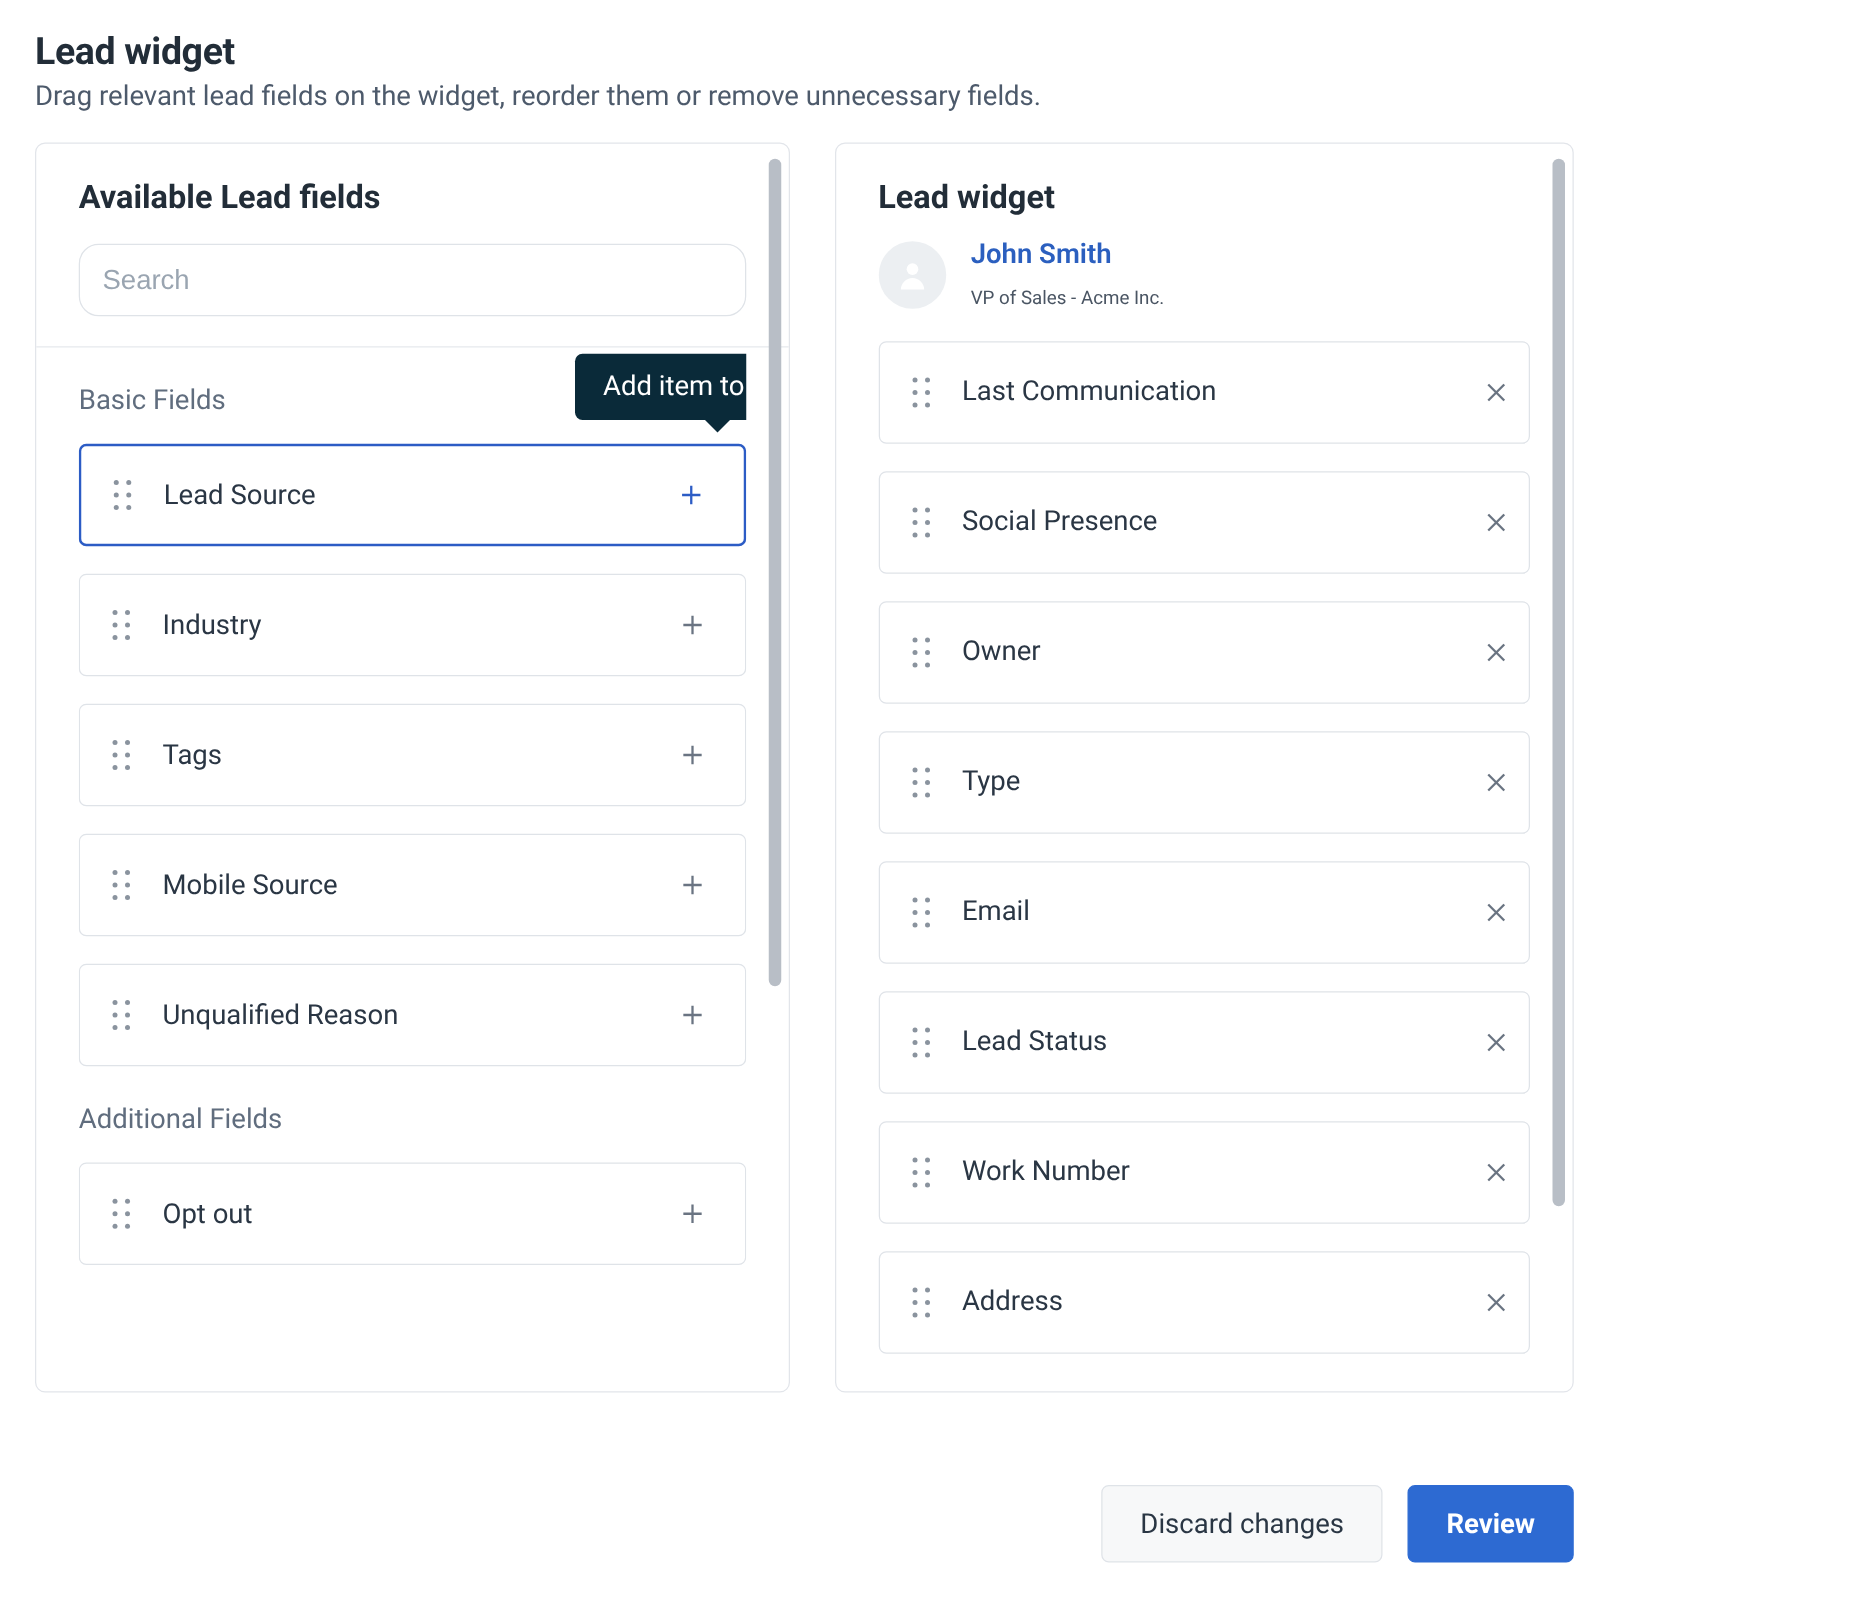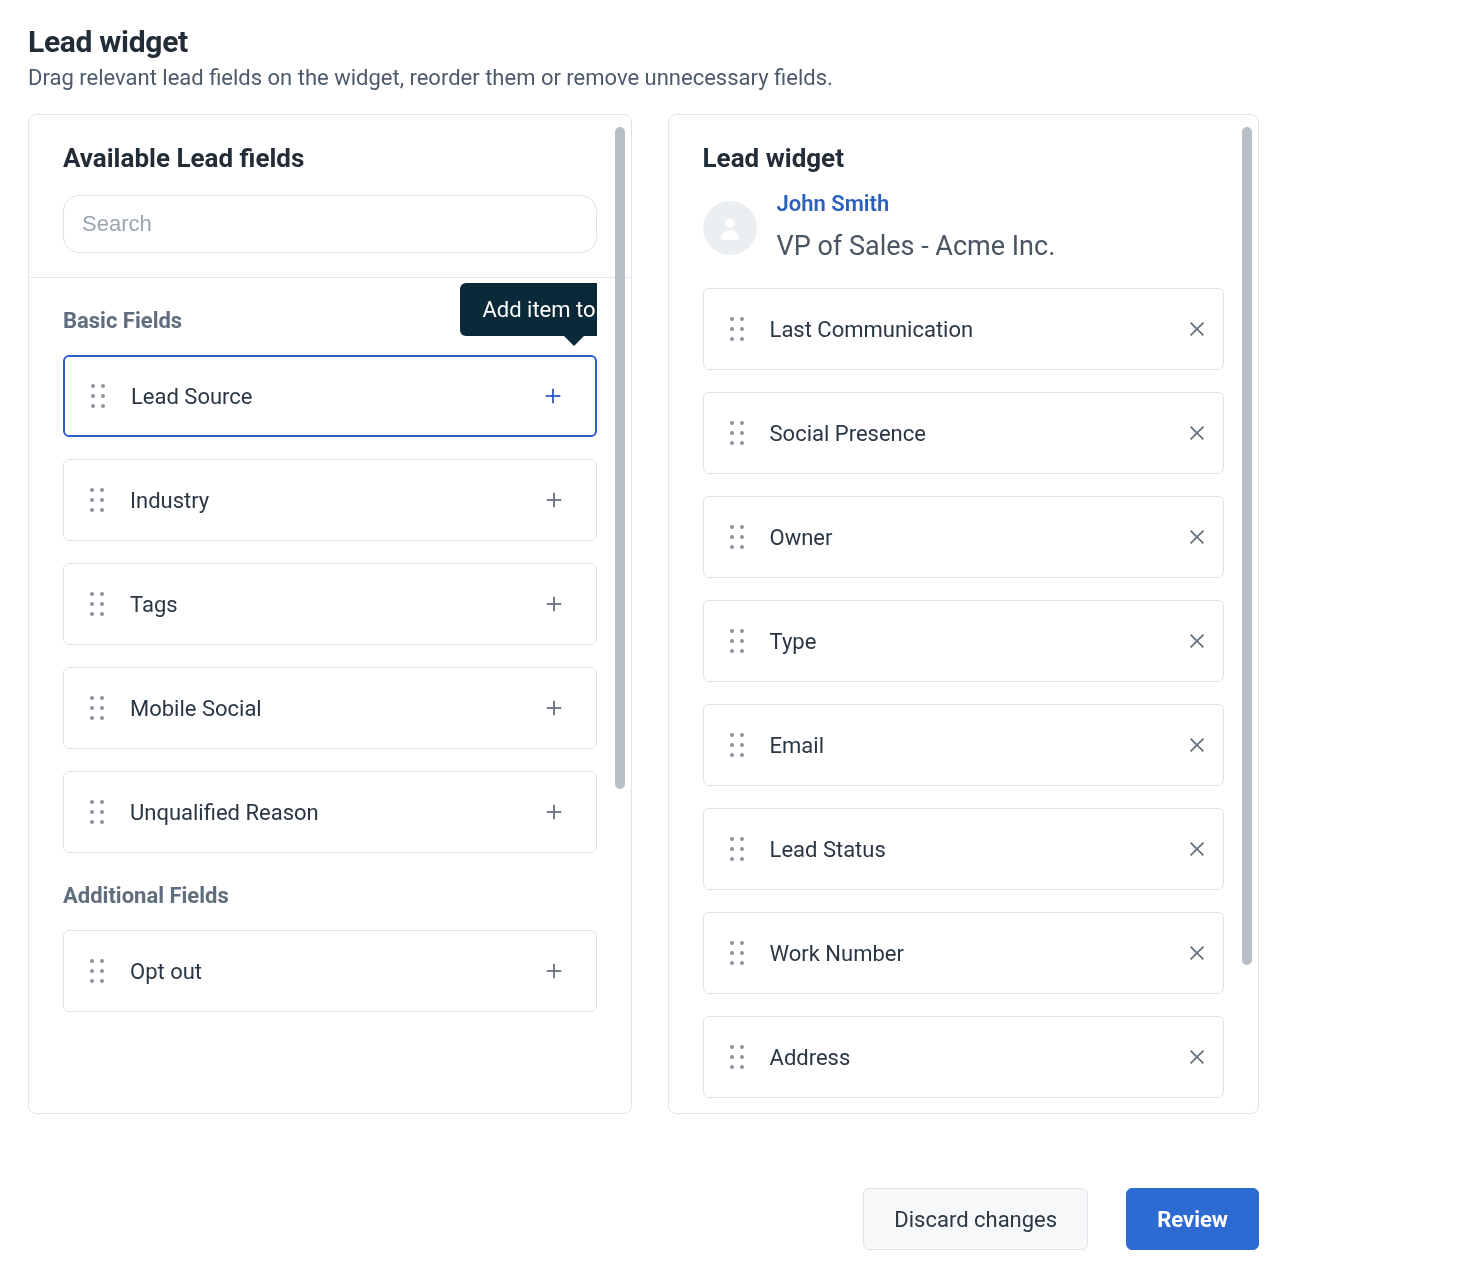--- a/index.html
+++ b/index.html
@@ -27,21 +27,21 @@
   .panel-left{width:700px;}
   .panel-right{width:686px;}
   .panel-head{padding:28px 34px 22px 34px;flex:0 0 auto;}
   .panel-title{font-size:26px;font-weight:700;color:#222d38;margin:0;}
   .search-wrap{padding:0 34px 24px 34px;flex:0 0 auto;}
   .search-input{width:100%;height:58px;border:1px solid var(--border);border-radius:16px;padding:0 18px;font-size:22px;color:var(--text-dark);outline:none;background:#fff;}
   .search-input::placeholder{color:var(--text-light);}
   .hr{height:1px;background:var(--border-light);width:100%;}
   .scroll-area{flex:1 1 auto;overflow:hidden;position:relative;padding:0 34px 0 34px;}
   .scroll-content{height:100%;overflow:hidden;}
-  .group-label{font-size:22px;color:var(--text-med);margin:30px 0 22px 0;font-weight:700;}
+  .group-label{font-size:22px;color:var(--text-med);margin:30px 0 22px 0;font-weight:400;}
   .field-list{display:flex;flex-direction:column;gap:22px;}
   .field-item{display:flex;align-items:center;height:82px;border:1px solid var(--border);border-radius:6px;padding:0 26px 0 24px;background:#fff;}
   .field-item.selected{border:2px solid var(--blue-border);}
   .field-label{flex:1 1 auto;font-size:22px;color:#2a3644;margin-left:24px;}
   .drag-icon{flex:0 0 auto;width:18px;height:28px;position:relative;}
   .drag-icon span{position:absolute;width:4px;height:4px;background:#8a939e;border-radius:50%;}
   .drag-icon span:nth-child(1){top:2px;left:2px;}
   .drag-icon span:nth-child(2){top:2px;left:12px;}
   .drag-icon span:nth-child(3){top:12px;left:2px;}
   .drag-icon span:nth-child(4){top:12px;left:12px;}
@@ -54,30 +54,30 @@
   .scrollbar{position:absolute;top:12px;right:6px;bottom:12px;width:10px;}
   .scrollbar-thumb{position:absolute;left:0;width:10px;background:var(--scroll-thumb);border-radius:5px;}
   .panel-left .scrollbar-thumb{top:0;height:68%;}
   .panel-right .scrollbar-thumb{top:0;height:86%;}
   
   .person-row{display:flex;align-items:center;padding:0 34px 18px 34px;margin-top:-4px;}
   .avatar{width:54px;height:54px;border-radius:50%;background:#eceff2;display:flex;align-items:center;justify-content:center;flex:0 0 auto;}
   .avatar svg{width:28px;height:28px;fill:#ffffff;}
   .person-info{margin-left:20px;}
   .person-name{font-size:22px;font-weight:600;color:#2b5fbf;line-height:1.2;}
-  .person-sub{font-size:27px;color:#4a5563;line-height:1.3;margin-top:12px;}
+  .person-sub{font-size:15px;color:#4a5563;line-height:1.3;margin-top:12px;}
   .widget-list-area{padding:0 34px 0 34px;flex:1 1 auto;overflow:hidden;position:relative;}
   .widget-list{display:flex;flex-direction:column;gap:22px;padding-top:6px;}
   .widget-item{display:flex;align-items:center;height:82px;border:1px solid var(--border);border-radius:6px;padding:0 10px 0 24px;background:#fff;}
   .widget-item .field-label{margin-left:24px;}
   
   .tooltip{position:absolute;background:var(--tooltip-bg);color:#fff;font-size:22px;padding:14px 22px;border-radius:6px;white-space:nowrap;z-index:50;}
   .tooltip::after{content:"";position:absolute;bottom:-10px;left:50%;transform:translateX(-50%);border-left:10px solid transparent;border-right:10px solid transparent;border-top:10px solid var(--tooltip-bg);}
   
-  .footer{position:absolute;bottom:34px;right:28px;display:flex;gap:38px;}
+  .footer{position:absolute;bottom:34px;right:28px;display:flex;gap:20px;}
   .btn{height:62px;border-radius:6px;font-size:22px;padding:0 30px;display:flex;align-items:center;justify-content:center;cursor:pointer;}
   .btn-secondary{background:var(--btn-secondary-bg);border:1px solid var(--border);color:#2a3644;}
   .btn-primary{background:var(--btn-primary);border:1px solid var(--btn-primary);color:#fff;font-weight:700;}
   
   .clip{overflow:hidden;}
 </style>
 </head>
 <body>
 
 <div class="page">
@@ -162,21 +162,21 @@
 
             <div class="field-item">
               <div class="drag-icon">
                   <span></span>
                   <span></span>
                   <span></span>
                   <span></span>
                   <span></span>
                   <span></span>
                 </div>
-              <div class="field-label">Mobile Social</div>
+              <div class="field-label">Mobile Source</div>
               <div class="icon-btn">
                 <svg viewBox="0 0 24 24" fill="none" stroke-width="2">
                     <line x1="12" y1="4" x2="12" y2="20"></line>
                     <line x1="4" y1="12" x2="20" y2="12"></line>
                   </svg>
               </div>
             </div>
 
             <div class="field-item">
               <div class="drag-icon">

